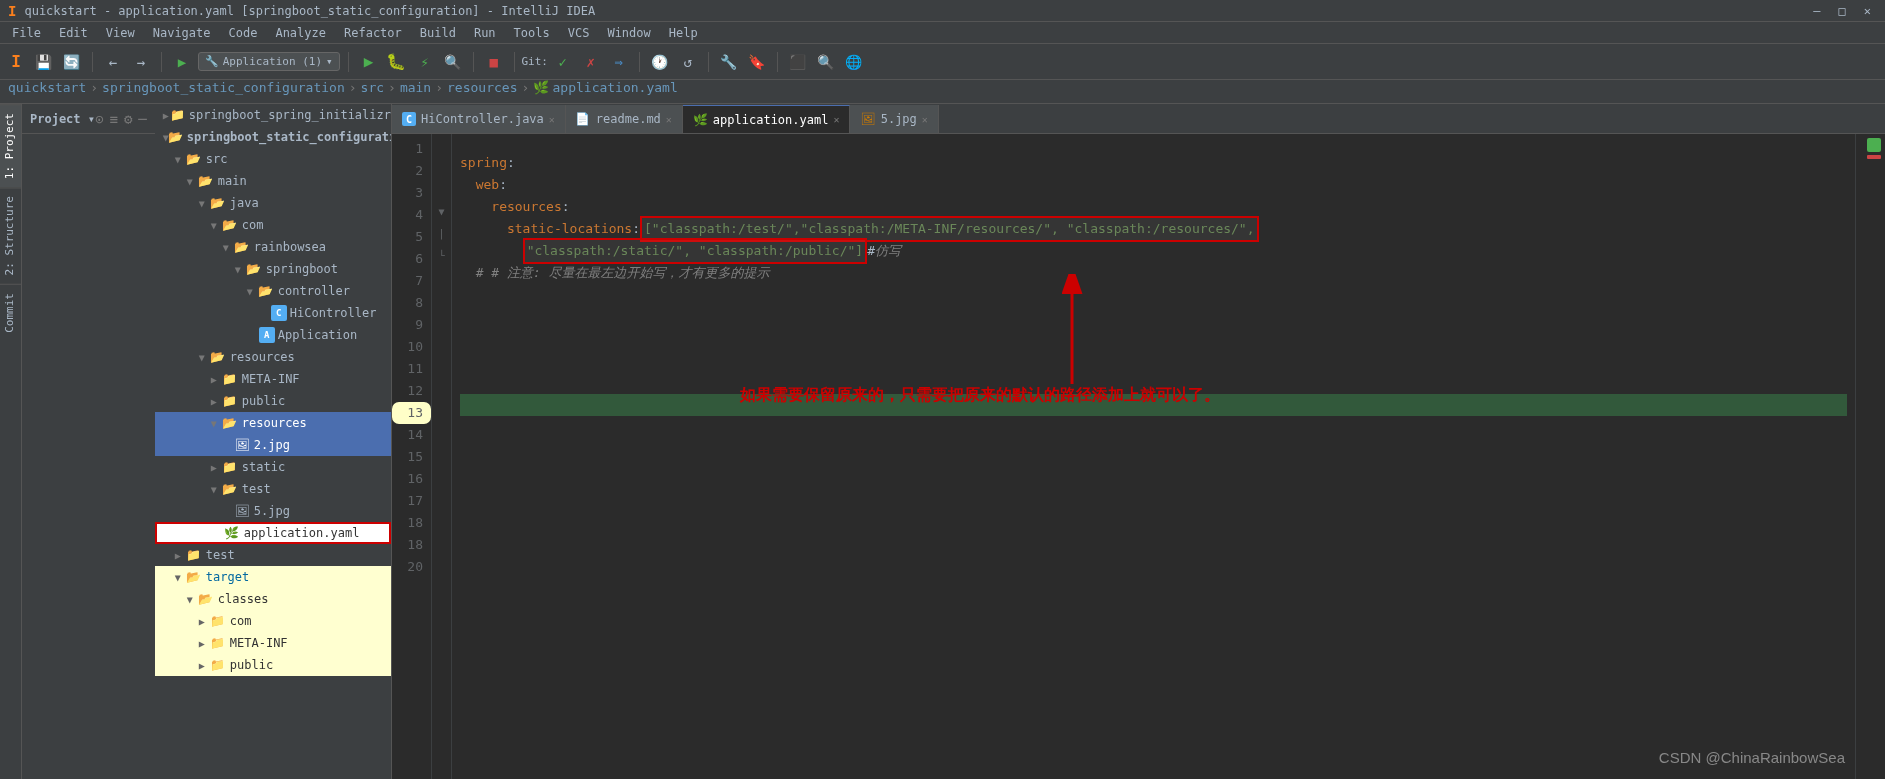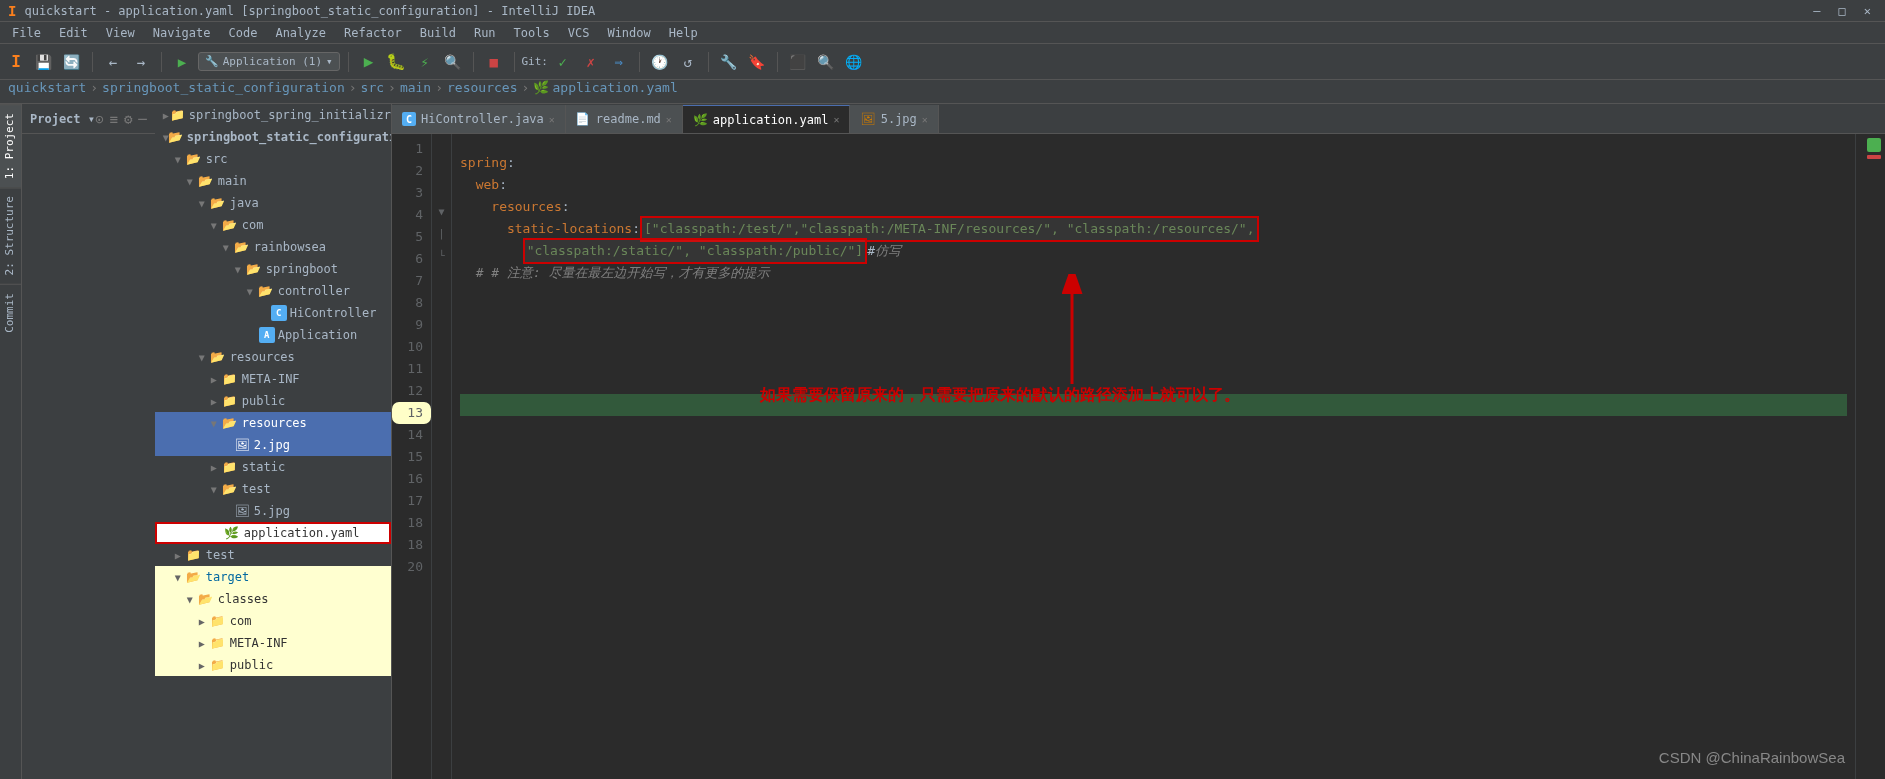--- a/index.html
+++ b/index.html
@@ -461,21 +461,21 @@
           <svg width="80" height="120" viewBox="0 0 80 120">
             <defs>
               <marker id="arrowhead" markerWidth="10" markerHeight="7" refX="0" refY="3.5" orient="auto">
                 <polygon points="0 0, 10 3.5, 0 7" fill="#cc0000"></polygon>
               </marker>
             </defs>
             <line x1="40" y1="110" x2="40" y2="20" stroke="#cc0000" stroke-width="3" marker-end="url(#arrowhead)"></line>
           </svg>
         </div>
 
-        <div style="position:absolute; top:250px; left:308px; color:#cc0000; font-size:16px; font-weight:bold; font-family:'Microsoft YaHei', sans-serif; z-index:10;">如果需要保留原来的，只需要把原来的默认的路径添加上就可以了。</div>
+        <div style="position:absolute; top:250px; left:288px; color:#cc0000; font-size:16px; font-weight:bold; font-family:'Microsoft YaHei', sans-serif; z-index:10;">如果需要保留原来的，只需要把原来的默认的路径添加上就可以了。</div>
 
         <div style="position:absolute; bottom:10px; right:10px; color:#888; font-size:15px; font-family:'Arial', sans-serif; z-index:5;">CSDN @ChinaRainbowSea</div>
       </div>
 
       <div id="mini-map">
         <div style="position:absolute; top:4px; right:4px; display:flex; flex-direction:column; gap:3px;">
           <div style="width:14px;height:14px;background:#4caf50;border-radius:2px;"></div>
           <div style="width:14px;height:4px;background:#cc4444;border-radius:1px;"></div>
         </div>
       </div>

